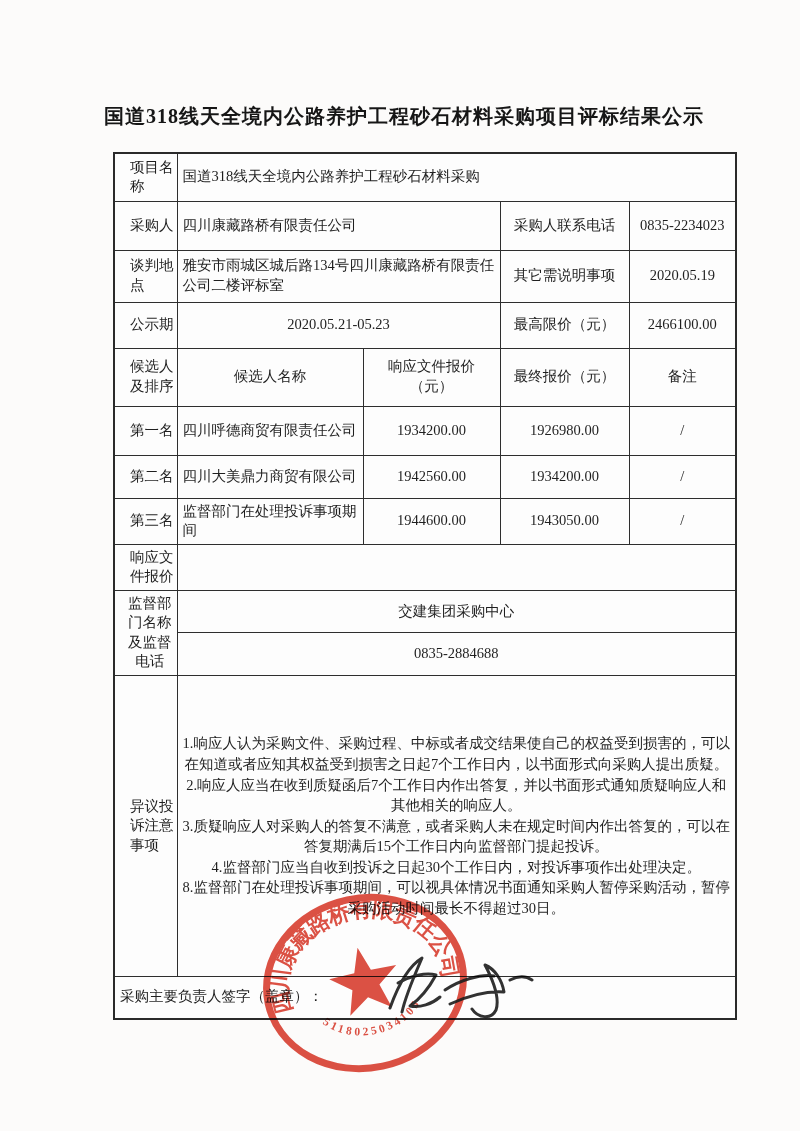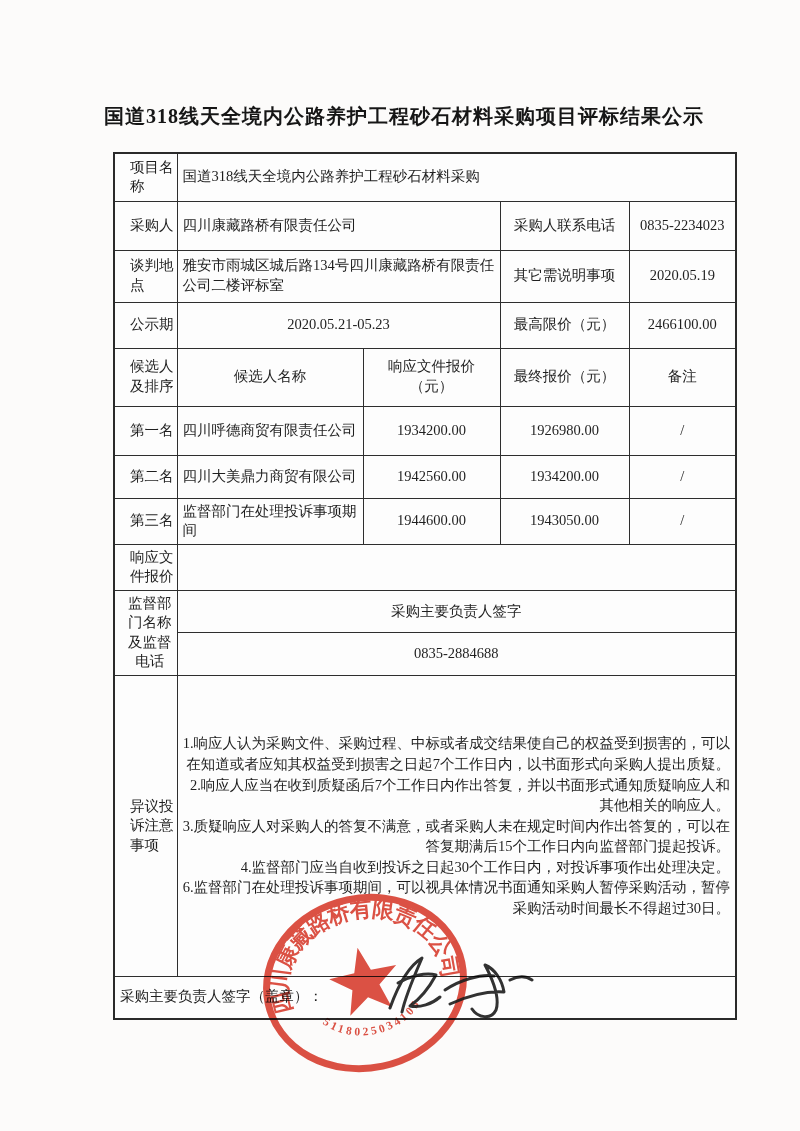--- a/index.html
+++ b/index.html
@@ -36,21 +36,21 @@
   td {
     padding: 3px 5px;
     vertical-align: middle;
     line-height: 1.35;
     word-break: break-all;
   }
   td.lbl { text-align: left; padding-left: 15px; padding-right: 2px; }
   td.lbl-c { text-align: center; padding-left: 10px; padding-right: 2px; }
   td.ctr { text-align: center; }
   td.prewrap { white-space: pre-line; text-align: center; }
-  .objection-cell p { margin: 0; line-height: 1.42; text-align: right; }
+  .objection-cell p { margin: 0; line-height: 1.42; text-align: center; }
   .sig-row td { }
   .seal-overlay {
     position: absolute;
     left: 240px; top: 880px;
     width: 320px; height: 205px;
     pointer-events: none;
     mix-blend-mode: multiply;
     z-index: 5;
   }
 </style>
@@ -128,34 +128,34 @@
     <td class="ctr">/</td>
   </tr>
 
   <tr style="height:45px">
     <td class="lbl">响应文件报价</td>
     <td colspan="4"></td>
   </tr>
 
   <tr style="height:40px">
     <td class="lbl-c" rowspan="2">监督部门名称及监督电话</td>
-    <td colspan="4" class="ctr">采购主要负责人签字</td>
+    <td colspan="4" class="ctr">交建集团采购中心</td>
   </tr>
   <tr style="height:40px">
     <td colspan="4" class="ctr">0835-2884688</td>
   </tr>
 
   <tr style="height:301px">
     <td class="lbl">异议投诉注意事项</td>
     <td colspan="4" class="objection-cell">
       <p>1.响应人认为采购文件、采购过程、中标或者成交结果使自己的权益受到损害的，可以在知道或者应知其权益受到损害之日起7个工作日内，以书面形式向采购人提出质疑。</p>
       <p>2.响应人应当在收到质疑函后7个工作日内作出答复，并以书面形式通知质疑响应人和其他相关的响应人。</p>
       <p>3.质疑响应人对采购人的答复不满意，或者采购人未在规定时间内作出答复的，可以在答复期满后15个工作日内向监督部门提起投诉。</p>
       <p>4.监督部门应当自收到投诉之日起30个工作日内，对投诉事项作出处理决定。</p>
-      <p>6.监督部门在处理投诉事项期间，可以视具体情况书面通知采购人暂停采购活动，暂停采购活动时间最长不得超过30日。</p>
+      <p>8.监督部门在处理投诉事项期间，可以视具体情况书面通知采购人暂停采购活动，暂停采购活动时间最长不得超过30日。</p>
     </td>
   </tr>
 
   <tr class="sig-row" style="height:42px">
     <td colspan="5">采购主要负责人签字（盖章）：</td>
   </tr>
 </tbody>
   </table>
 
 <svg class="seal-overlay" viewBox="0 0 320 205">

